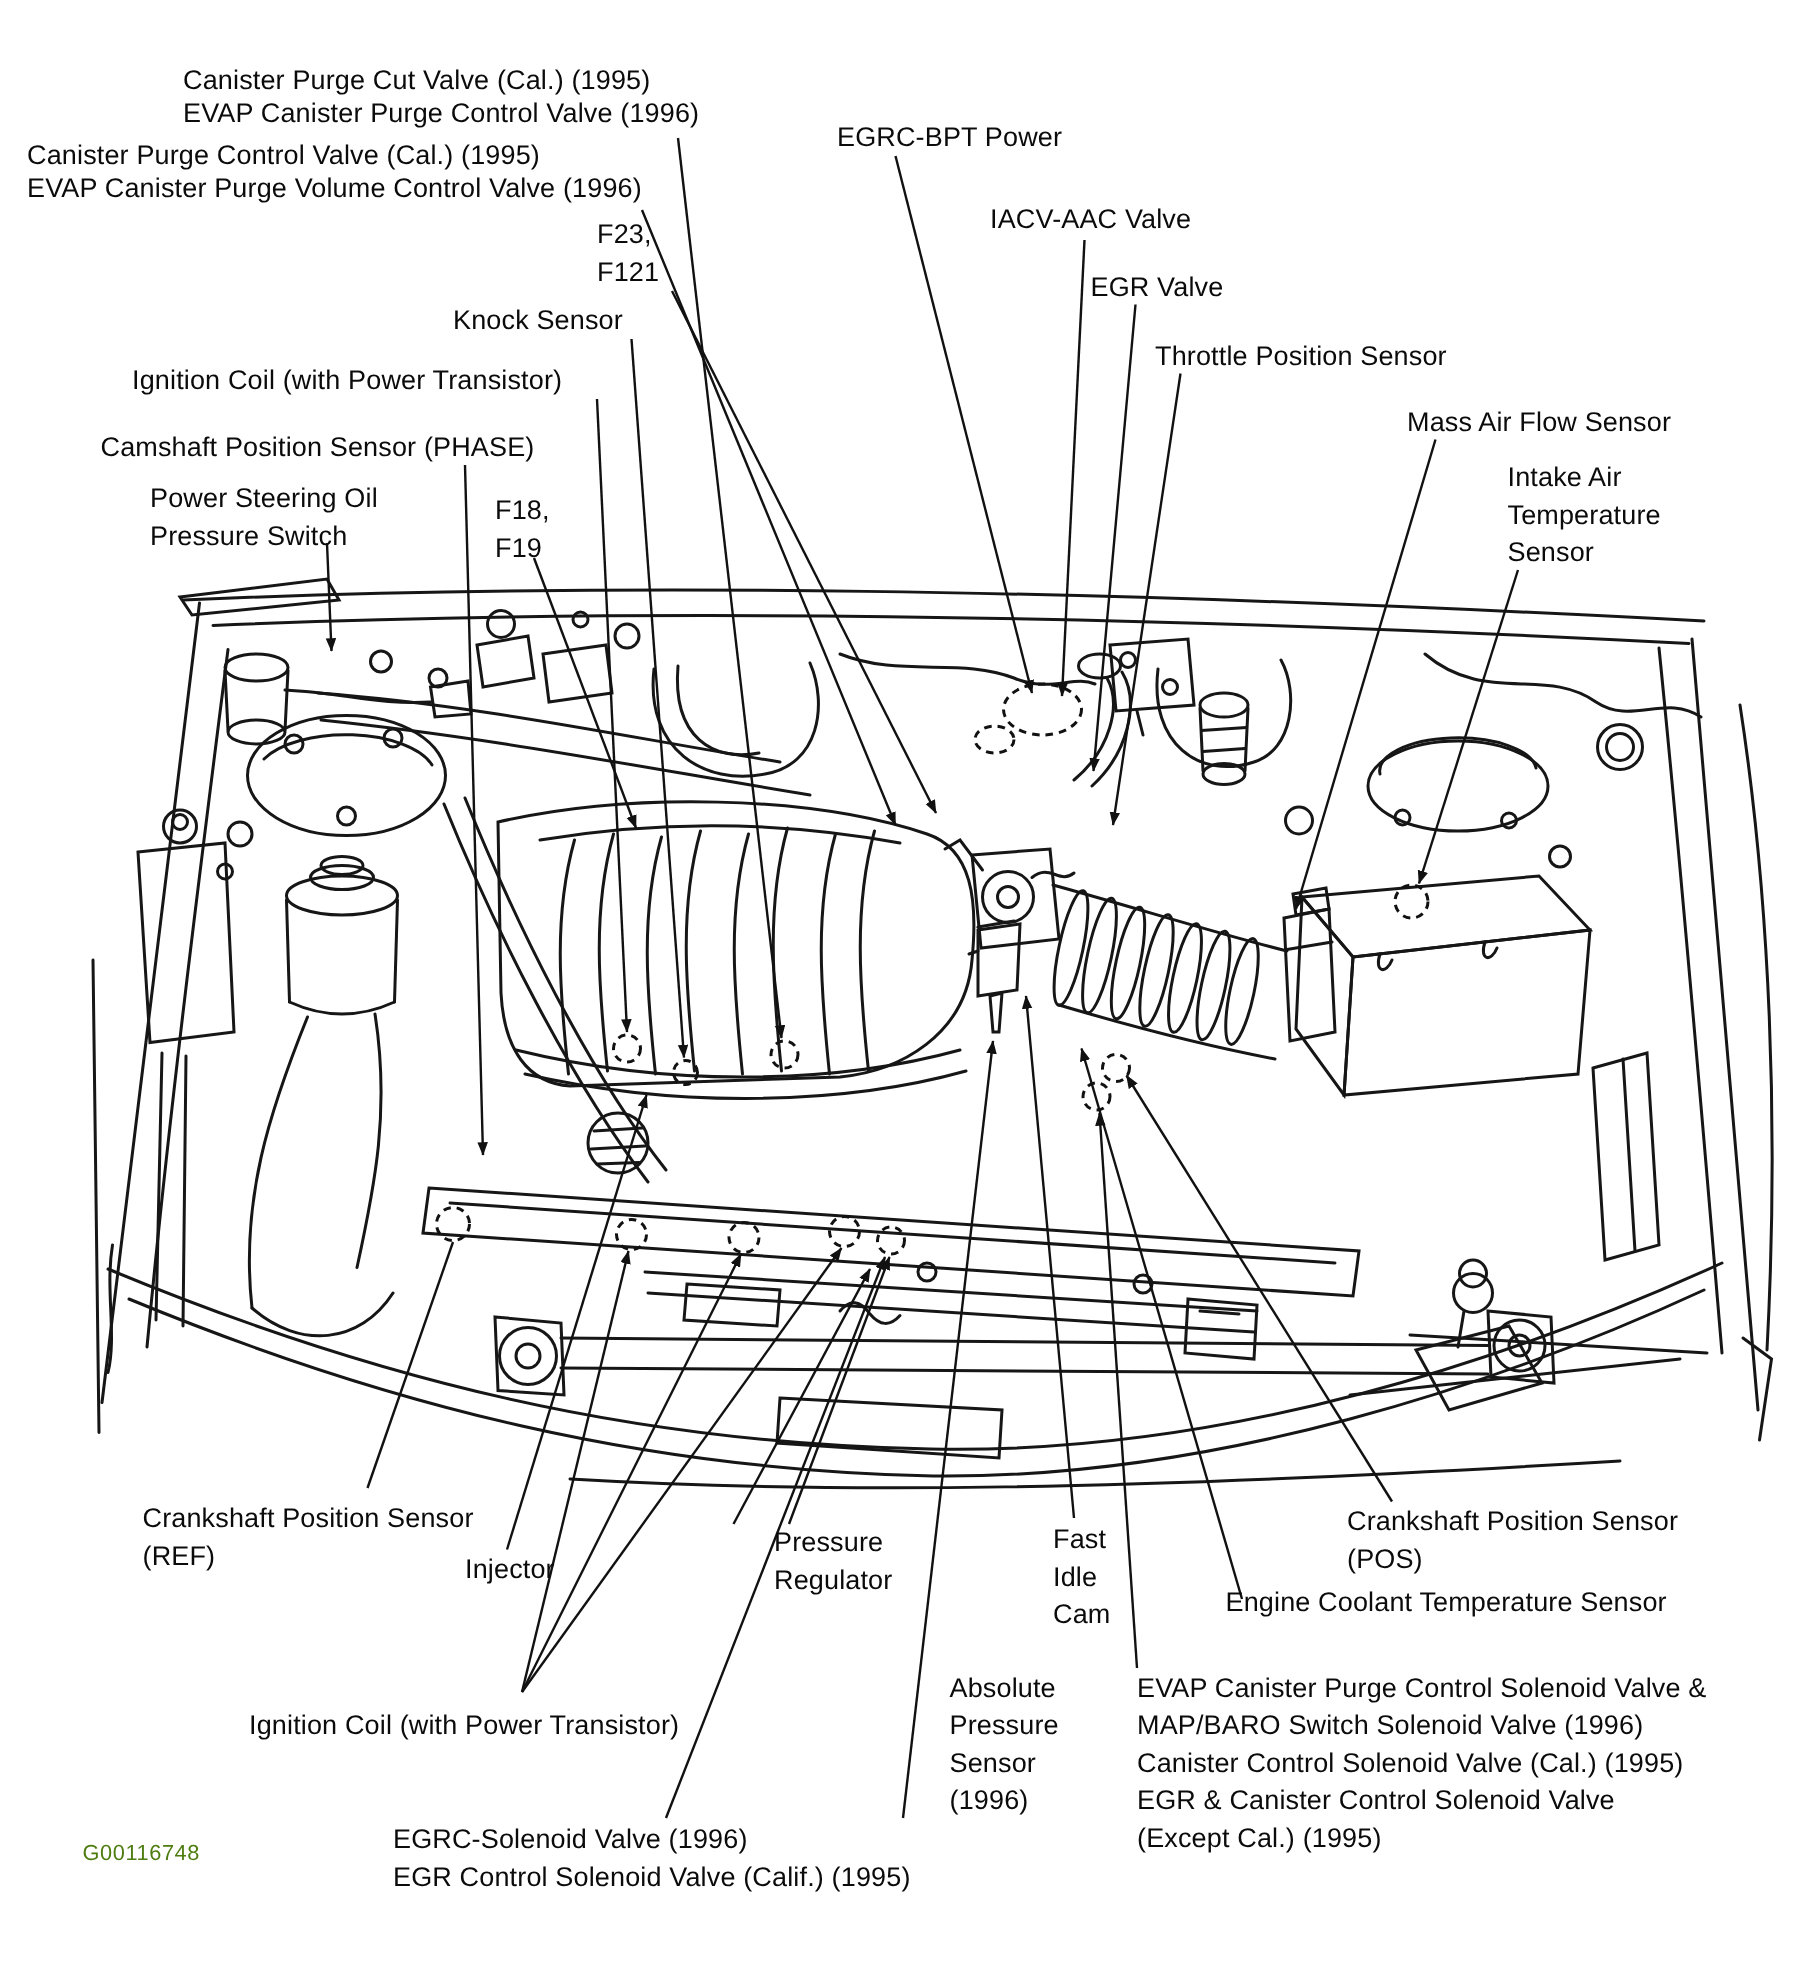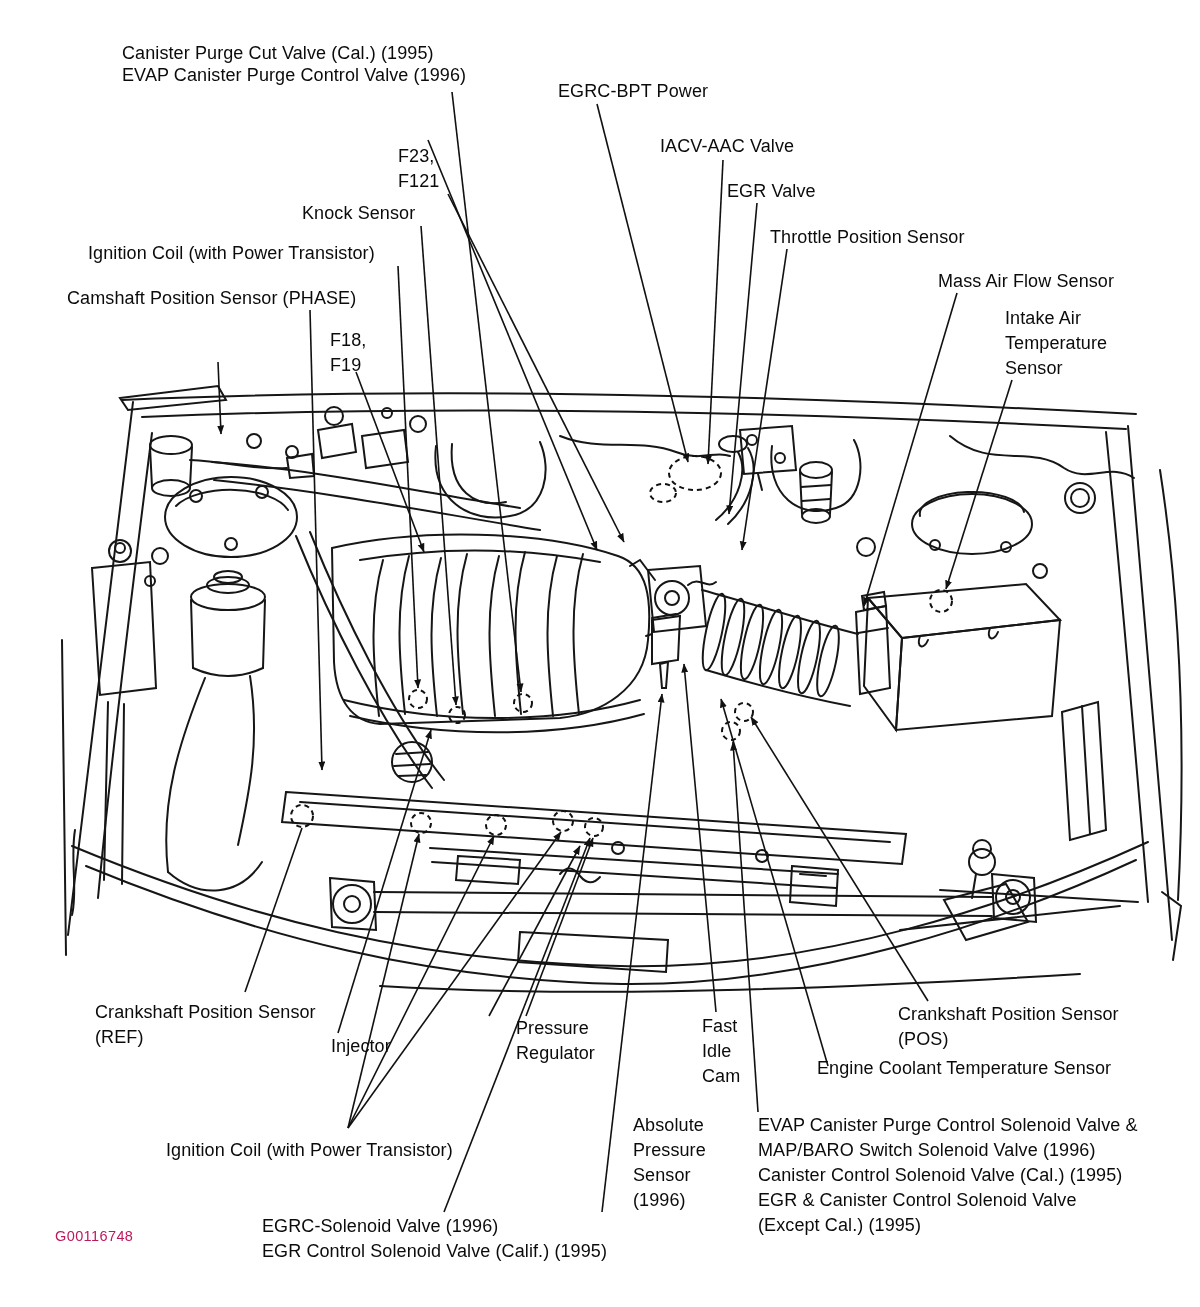--- a/index.html
+++ b/index.html
@@ -6,21 +6,21 @@
   .stage{
     position:relative;width:1200px;height:1307px;background:#ffffff;
     font-family:"Liberation Sans",sans-serif;color:#0b0b0b;overflow:hidden;
   }
   .stage svg{position:absolute;left:0;top:0;}
   .lbl{
     position:absolute;font-size:18px;line-height:25px;white-space:pre-line;
     letter-spacing:0.1px;color:#0b0b0b;
   }
   .lbl.tight{line-height:22px;}
-  .lbl.small{font-size:14.5px;color:#be185d;letter-spacing:0.4px;text-align:right;}
+  .lbl.small{font-size:14.5px;color:#4d7c0f;letter-spacing:0.4px;text-align:right;}
 </style>
 </head>
 <body>
 
 <div class="stage">
 
   <svg width="1200" height="1307" viewBox="0 0 1200 1307">
     <defs>
       <marker id="arr" markerWidth="11" markerHeight="9" refX="8.5" refY="3.5" orient="auto" markerUnits="userSpaceOnUse">
         <path d="M0,0 L9,3.5 L0,7 Z" fill="#111"></path>
@@ -240,38 +240,42 @@
       <line x1="348" y1="1128" x2="494" y2="836" marker-end="url(#arr)"></line>
       <line x1="348" y1="1128" x2="561" y2="832" marker-end="url(#arr)"></line>
       <line x1="602" y1="1212" x2="662" y2="694" marker-end="url(#arr)"></line>
       <line x1="758" y1="1112" x2="733" y2="742" marker-end="url(#arr)"></line>
       <line x1="444" y1="1212" x2="590" y2="838" marker-end="url(#arr)"></line>
     </g>
   </svg>
 
   <div class="lbl tight" style="left:122px;top:42px">Canister Purge Cut Valve (Cal.) (1995)
 EVAP Canister Purge Control Valve (1996)</div>
+  <div class="lbl tight" style="left:18px;top:92px">Canister Purge Control Valve (Cal.) (1995)
+EVAP Canister Purge Volume Control Valve (1996)</div>
   <div class="lbl" style="left:398px;top:144px">F23,
 F121</div>
   <div class="lbl" style="left:302px;top:201px">Knock Sensor</div>
   <div class="lbl" style="left:558px;top:79px">EGRC-BPT Power</div>
   <div class="lbl" style="left:660px;top:134px">IACV-AAC Valve</div>
   <div class="lbl" style="left:727px;top:179px">EGR Valve</div>
   <div class="lbl" style="left:770px;top:225px">Throttle Position Sensor</div>
   <div class="lbl" style="left:938px;top:269px">Mass Air Flow Sensor</div>
   <div class="lbl" style="left:1005px;top:306px">Intake Air
 Temperature
 Sensor</div>
   <div class="lbl" style="left:88px;top:241px">Ignition Coil (with Power Transistor)</div>
   <div class="lbl" style="left:67px;top:286px">Camshaft Position Sensor (PHASE)</div>
+  <div class="lbl" style="left:100px;top:320px">Power Steering Oil
+Pressure Switch</div>
   <div class="lbl" style="left:330px;top:328px">F18,
 F19</div>
   <div class="lbl" style="left:95px;top:1000px">Crankshaft Position Sensor
 (REF)</div>
-  <div class="lbl" style="left:331px;top:1034px">Injector</div>
+  <div class="lbl" style="left:310px;top:1034px">Injector</div>
   <div class="lbl" style="left:516px;top:1016px">Pressure
 Regulator</div>
   <div class="lbl" style="left:702px;top:1014px">Fast
 Idle
 Cam</div>
   <div class="lbl" style="left:898px;top:1002px">Crankshaft Position Sensor
 (POS)</div>
   <div class="lbl" style="left:817px;top:1056px">Engine Coolant Temperature Sensor</div>
   <div class="lbl" style="left:166px;top:1138px">Ignition Coil (with Power Transistor)</div>
   <div class="lbl" style="left:633px;top:1113px">Absolute

